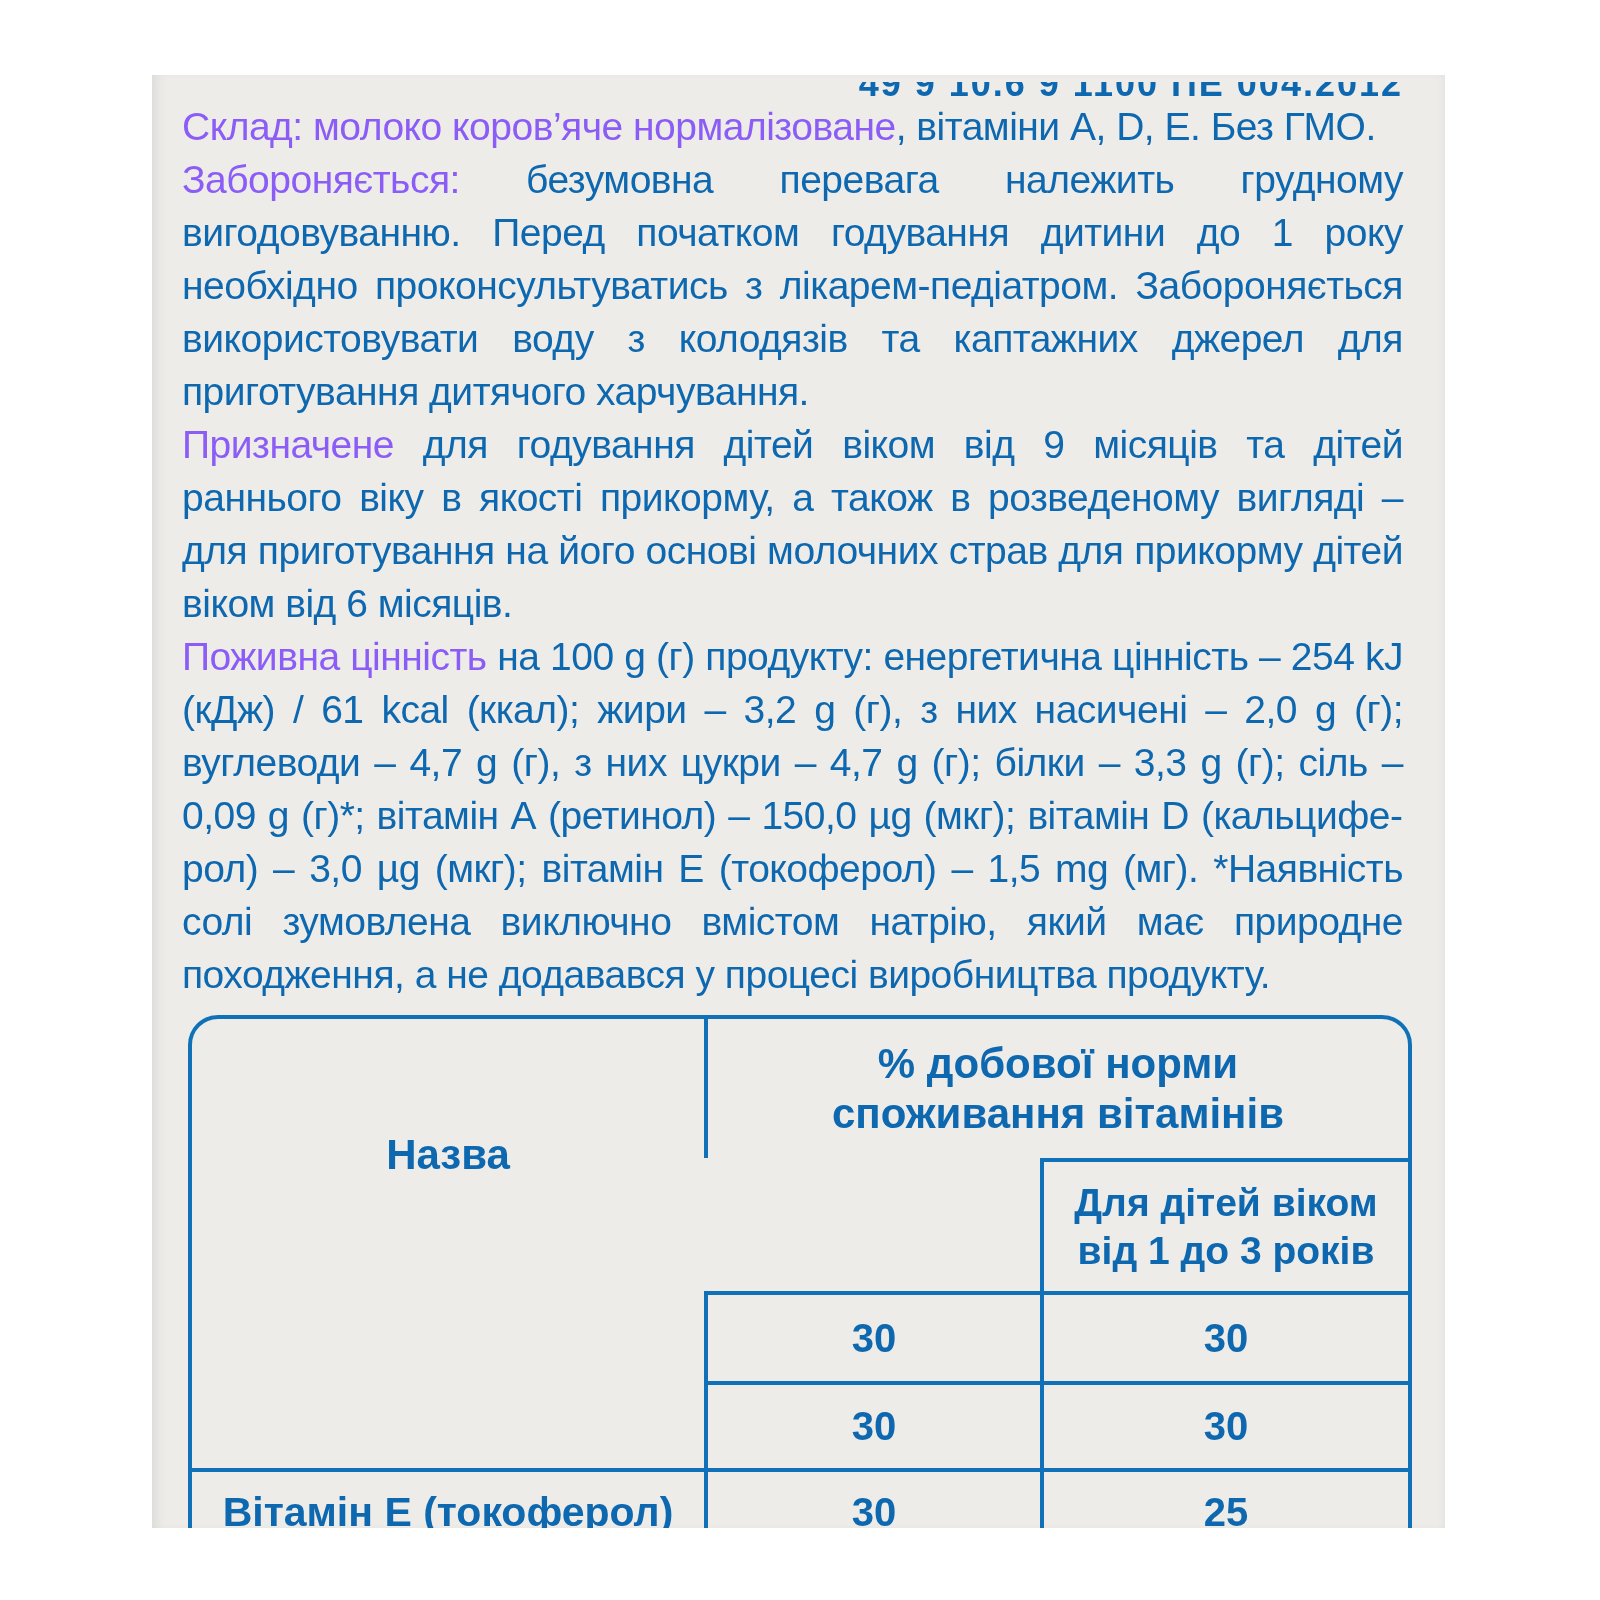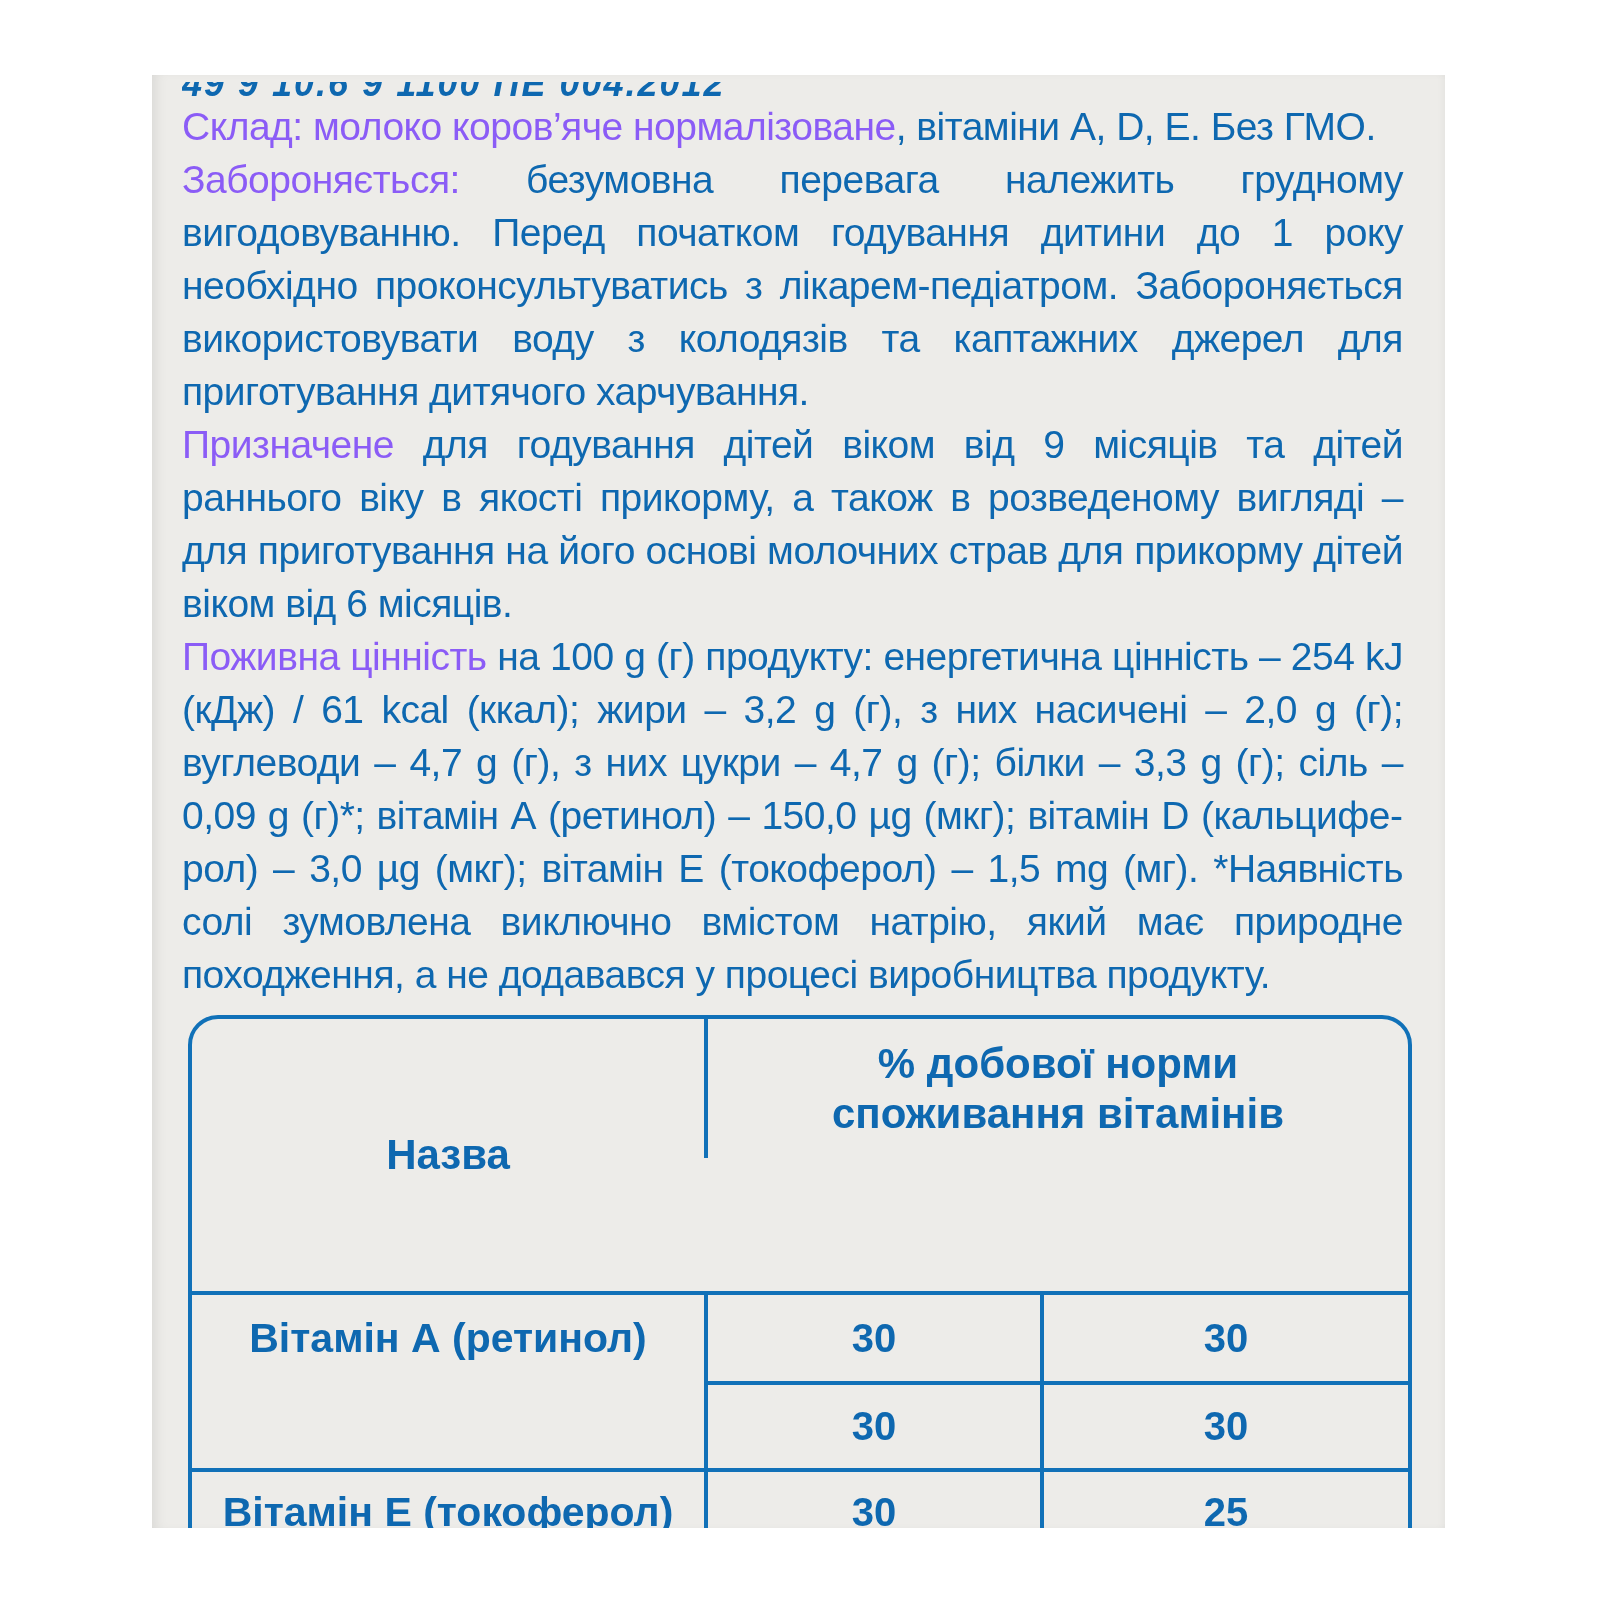--- a/index.html
+++ b/index.html
@@ -20,22 +20,21 @@
     background: #edece9;
     box-sizing: border-box;
     padding: 0 42px 0 30px;
     overflow: hidden;
     box-shadow: inset 10px 0 14px -8px rgba(0,0,0,0.10), inset -6px 0 10px -6px rgba(0,0,0,0.06);
   }
   .clipped-line {
     height: 18px;
     margin-top: 7px;
     overflow: hidden;
-    text-align: left;
-    font-style: italic;
+    text-align: right;
   }
   .clipped-line span {
     display: inline-block;
     margin-top: -28px;
     font-size: 36px;
     font-weight: 700;
     letter-spacing: 2px;
     color: #0e68b0;
   }
   p.body {
@@ -96,22 +95,22 @@
 
     <p class="body"><span class="lead">Забороняється: </span><span>безумовна перевага належить грудному вигодовуван­ню. Перед початком годування дитини до 1 року необхідно проконсуль­туватись з лікарем-педіатром. Забороняється використовувати воду з колодязів та каптажних джерел для приготування дитячого харчування.</span></p>
 
     <p class="body"><span class="lead">Призначене </span><span>для годування дітей віком від 9 місяців та дітей раннього віку в якості прикорму, а також в розведеному вигляді – для приготування на його основі молочних страв для прикорму дітей віком від 6 місяців.</span></p>
 
     <p class="body"><span class="lead">Поживна цінність </span><span>на 100 g (г) продукту: енергетична цінність – 254 kJ (кДж) / 61 kcal (ккал); жири – 3,2 g (г), з них насичені – 2,0 g (г); вуглеводи – 4,7 g (г), з них цукри – 4,7 g (г); білки – 3,3 g (г); сіль – 0,09 g (г)*; вітамін А (ретинол) – 150,0 µg (мкг); вітамін D (кальцифе­рол) – 3,0 µg (мкг); вітамін Е (токоферол) – 1,5 mg (мг). *Наявність солі зумовлена виключно вмістом натрію, який має природне походження, а не додавався у процесі виробництва продукту.</span></p>
 
     <div class="vit-table">
       <div class="cell th-name">Назва</div>
       <div class="cell th-group b-l">% добової норми споживання вітамінів</div>
+      <div class="cell th-sub s2 b-l b-t">Для дітей віком від 1 до 3 років</div>
 
-      <div class="cell rname r1c1 b-t">Вітамін А (ретинол)</div>
       <div class="cell rval r1c2 b-l b-t">30</div>
       <div class="cell rval r1c3 b-l b-t">30</div>
 
       <div class="cell rval r2c2 b-l b-t">30</div>
       <div class="cell rval r2c3 b-l b-t">30</div>
 
       <div class="cell rname r3c1 b-t">Вітамін Е (токоферол)</div>
       <div class="cell rval r3c2 b-l b-t">30</div>
       <div class="cell rval r3c3 b-l b-t">25</div>
     </div>

